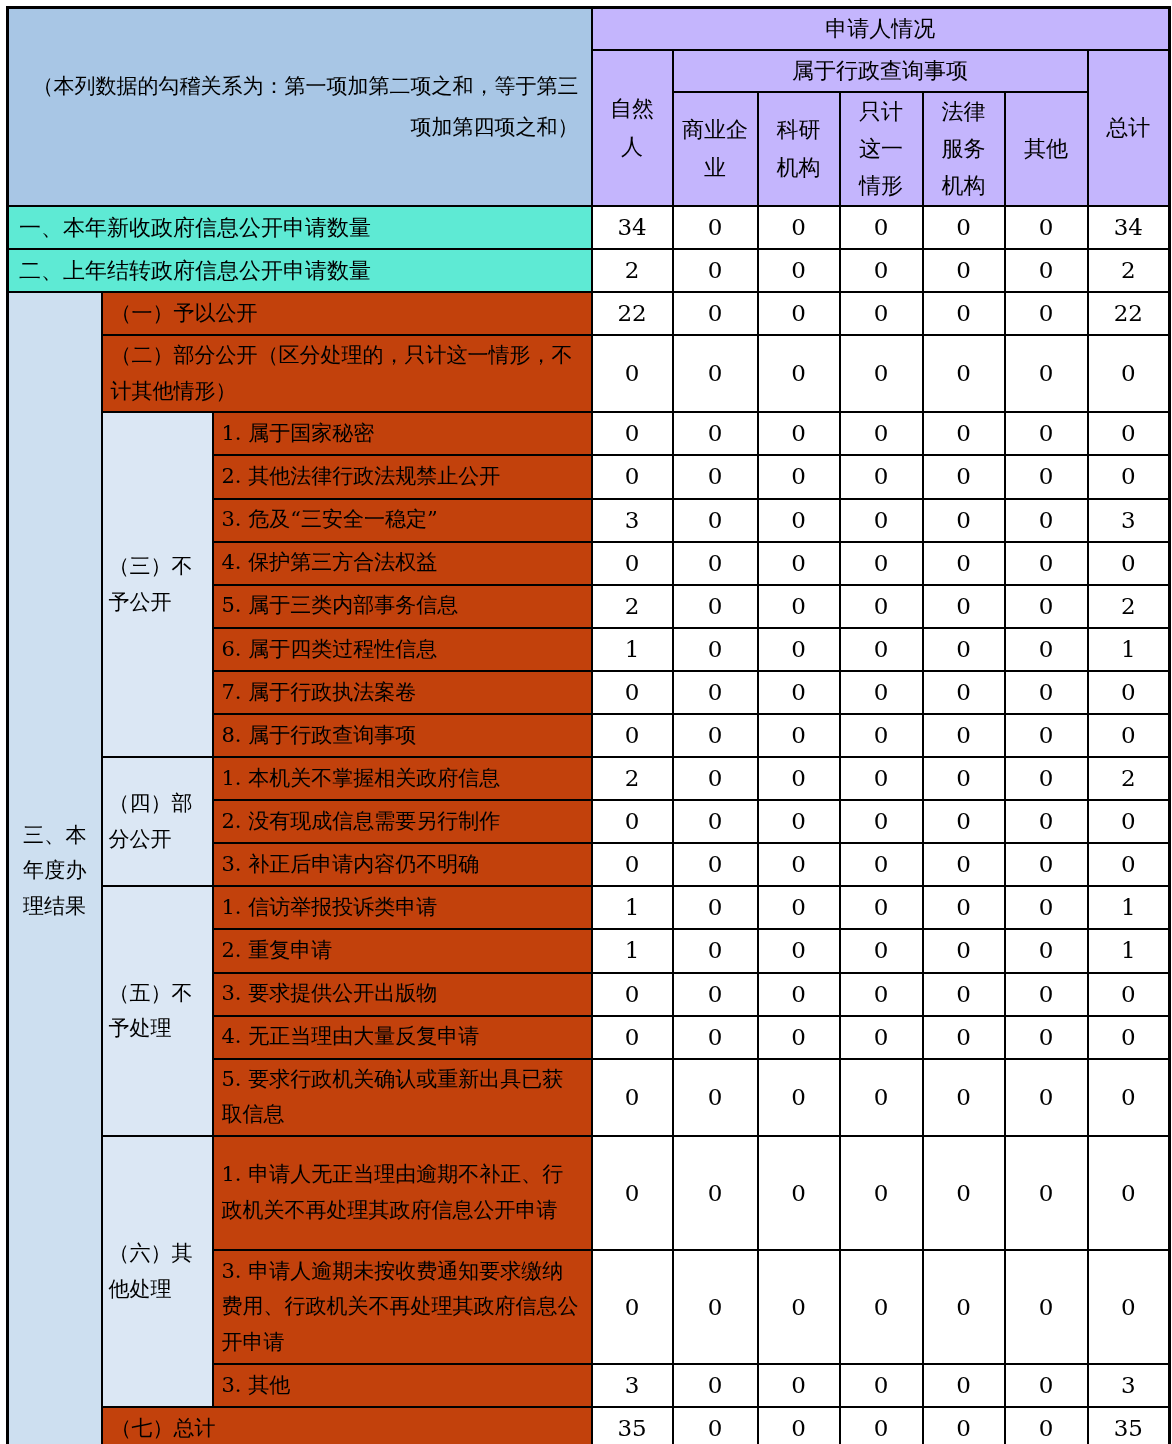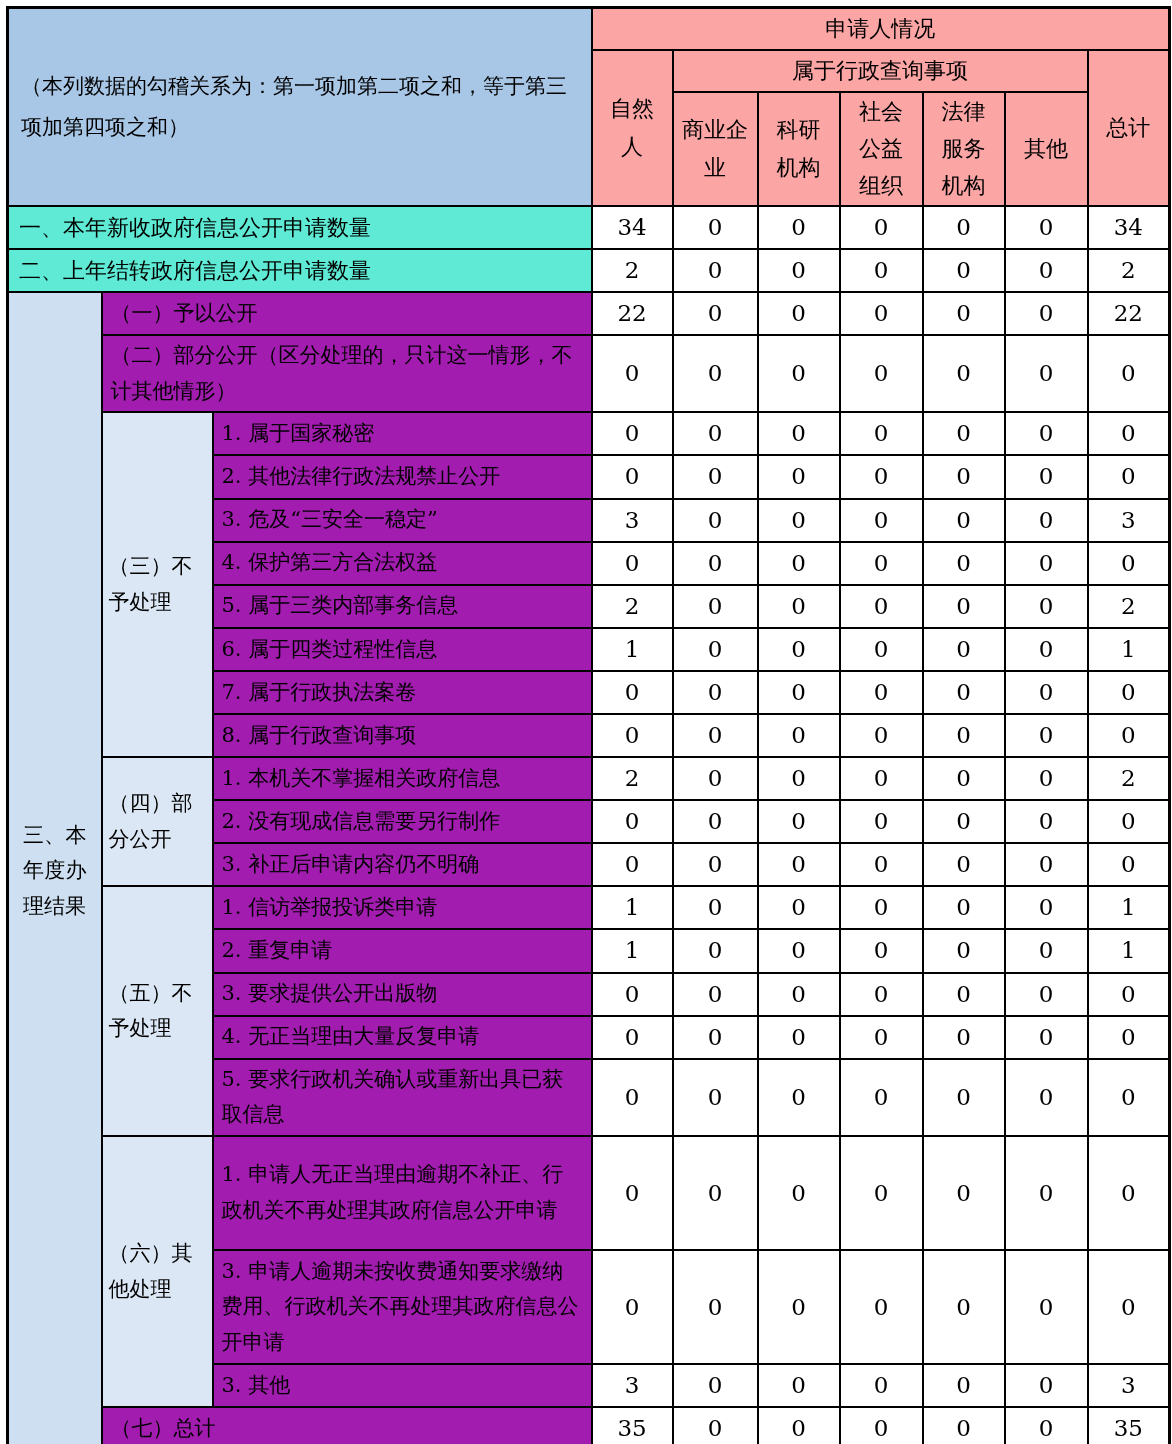--- a/index.html
+++ b/index.html
@@ -1,30 +1,30 @@
 <!DOCTYPE html>
 <html><head>
 <meta charset="utf-8">
 <style>
   html,body{margin:0;padding:0;background:#fff;}
   body{font-family:"DejaVu Serif","Liberation Serif",serif;color:#000;}
   .wrap{padding:6px 2px 2px 6px;}
   table.t{border-collapse:collapse;table-layout:fixed;width:1162px;border:3px solid #000;}
   td{border:2px solid #000;vertical-align:middle;overflow:hidden;line-height:1.7;}
   
-  .hd{background:#fca5a5;text-align:center;font-size:22px;padding:0 8px;}
-  .note{background:#a8c6e5;text-align:left;font-size:21px;padding:4px 12px;line-height:1.95;}
+  .hd{background:#c4b5fd;text-align:center;font-size:22px;padding:0 8px;}
+  .note{background:#a8c6e5;text-align:right;font-size:21px;padding:4px 12px;line-height:1.95;}
   
   .main{background:#5eead4;text-align:left;font-size:22px;padding:0 0 0 10px;}
   
   .sec{background:#cddff0;font-size:21px;text-align:justify;padding:0 14px;}
   
   .grp{background:#dbe7f4;font-size:21px;text-align:left;padding:0 6px;}
   
-  .lab{background:#a21caf;font-size:21px;text-align:left;padding:2px 8px;}
+  .lab{background:#c2410c;font-size:21px;text-align:left;padding:2px 8px;}
   
   .d{background:#ffffff;text-align:center;font-size:23px;}
   .r42{height:42px}.r106{height:106px}.r40{height:40px}.r84{height:67px}
   .r114{height:114px}.r43{height:43px}
 </style>
 </head>
 <body>
 
 <div class="wrap">
 <table class="t">
@@ -47,21 +47,21 @@
   <td class="hd" colspan="7">申请人情况</td>
 </tr>
 <tr class="r42">
   <td class="hd" rowspan="2">自然人</td>
   <td class="hd" colspan="5">属于行政查询事项</td>
   <td class="hd" rowspan="2">总计</td>
 </tr>
 <tr class="r106">
   <td class="hd">商业企业</td>
   <td class="hd">科研机构</td>
-  <td class="hd">社会公益组织</td>
+  <td class="hd">只计这一情形</td>
   <td class="hd">法律服务机构</td>
   <td class="hd">其他</td>
 </tr>
 
 <tr class="r40">
   <td class="main" colspan="3">一、本年新收政府信息公开申请数量</td>
   <td class="d">34</td>
           <td class="d">0</td>
           <td class="d">0</td>
           <td class="d">0</td>
@@ -98,21 +98,21 @@
   <td class="d">0</td>
           <td class="d">0</td>
           <td class="d">0</td>
           <td class="d">0</td>
           <td class="d">0</td>
           <td class="d">0</td>
           <td class="d">0</td>
 </tr>
 
 <tr class="r40">
-  <td class="grp" rowspan="8">（三）不予处理</td>
+  <td class="grp" rowspan="8">（三）不予公开</td>
   <td class="lab">1. 属于国家秘密</td>
   <td class="d">0</td>
           <td class="d">0</td>
           <td class="d">0</td>
           <td class="d">0</td>
           <td class="d">0</td>
           <td class="d">0</td>
           <td class="d">0</td>
 </tr>
 <tr class="r40">

